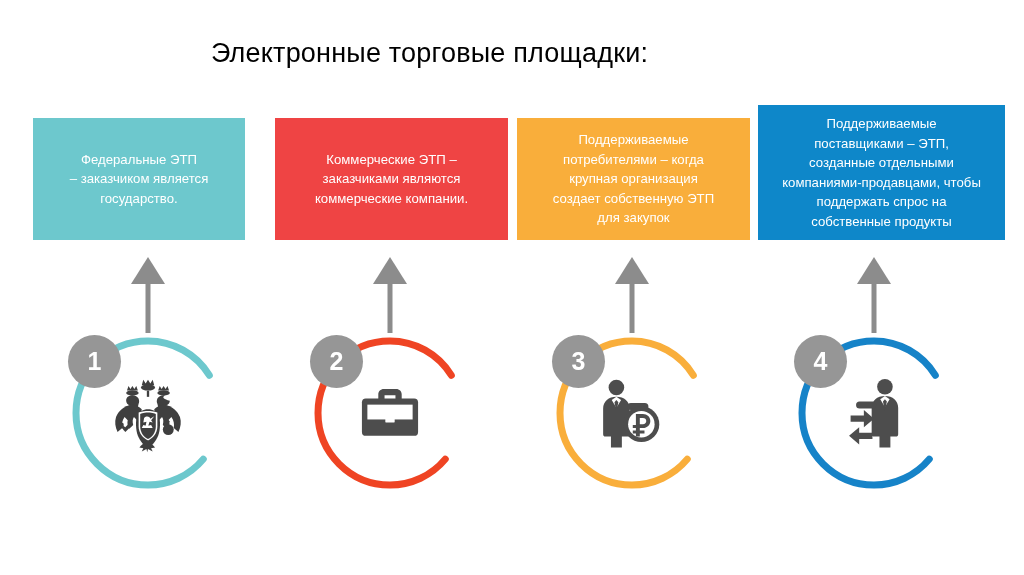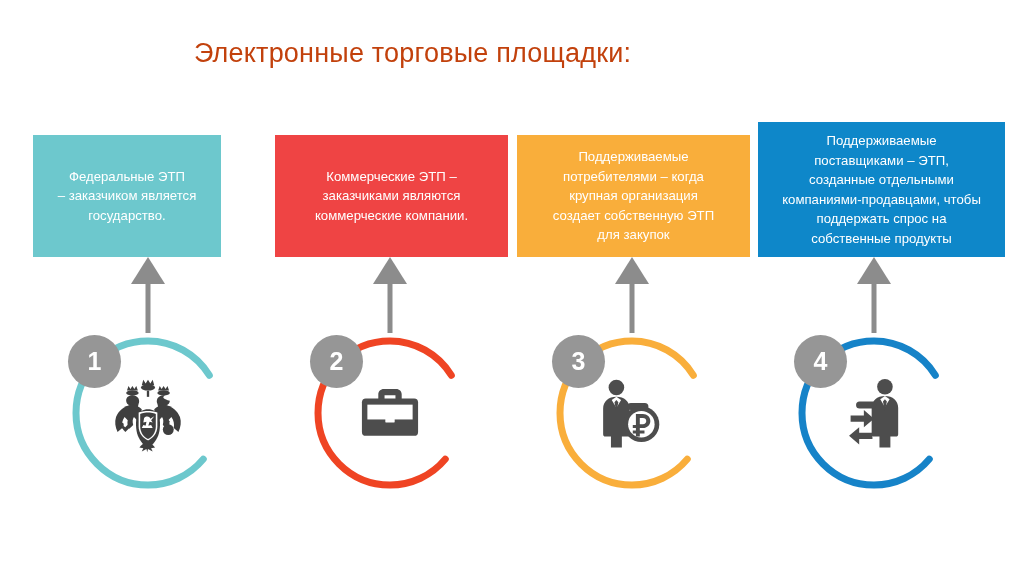--- a/index.html
+++ b/index.html
@@ -20,46 +20,46 @@
 
   
   #page-title {
     position: absolute;
     left: 0;
     top: 38px;
     width: 825px;
     text-align: center;
     font-size: 27px;
     font-weight: 400;
-    color: #c2410c;
+    color: #000000;
     letter-spacing: 0.2px;
     white-space: nowrap;
+    padding-left: 17px;
   }
 
   
   .cat-box {
     position: absolute;
     box-sizing: border-box;
     display: flex;
     align-items: center;
     justify-content: center;
     padding: 4px 10px;
     color: #ffffff;
     text-align: center;
-    margin-top: 17px;
   }
   .cat-box .cat-text {
     font-size: 13.2px;
     line-height: 19.5px;
     font-weight: 400;
     color: #ffffff;
     white-space: pre-line;
   }
 
-  #box-1 { left: 33px;  top: 118px; width: 188px; height: 122px; background: #6dc8cd; }
+  #box-1 { left: 33px;  top: 118px; width: 212px; height: 122px; background: #6dc8cd; }
   #box-2 { left: 275px; top: 118px; width: 233px; height: 122px; background: #ef4444; }
   #box-3 { left: 517px; top: 118px; width: 233px; height: 122px; background: #f9ae3b; }
   #box-4 { left: 758px; top: 105px; width: 247px; height: 135px; background: #0e87c9; }
 
   
   .arrow {
     position: absolute;
     width: 44px;
     height: 78px;
   }

